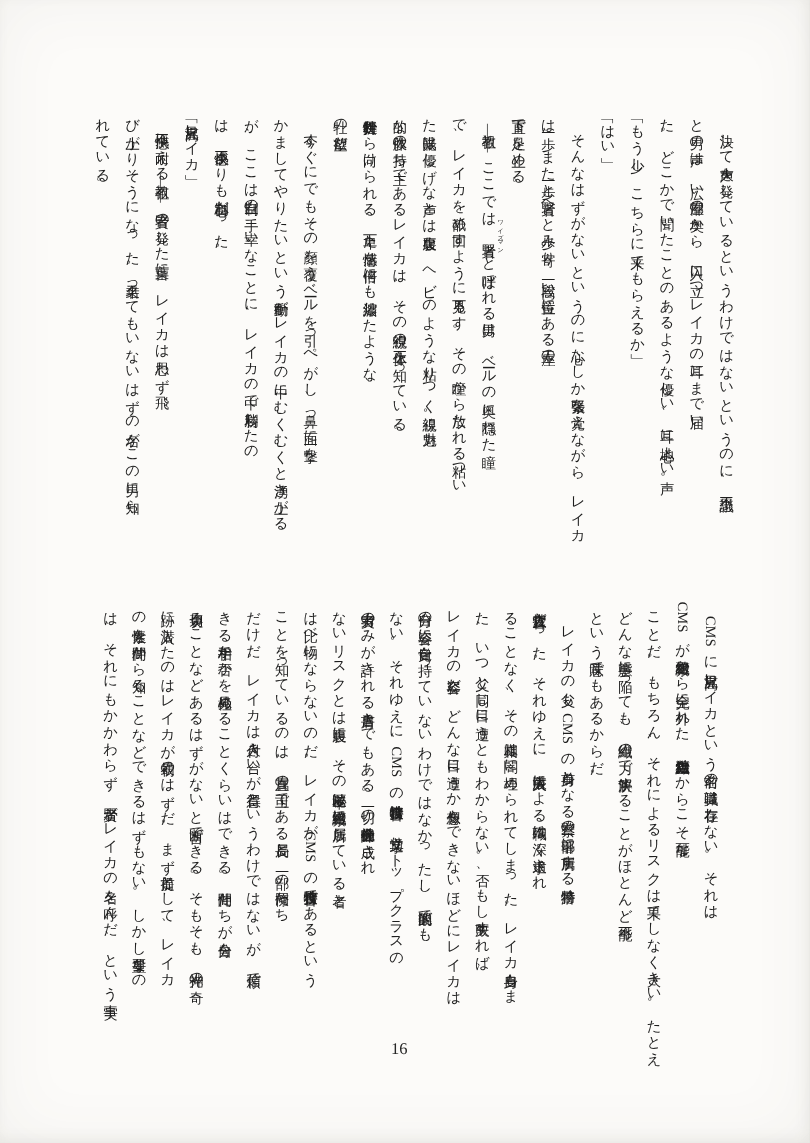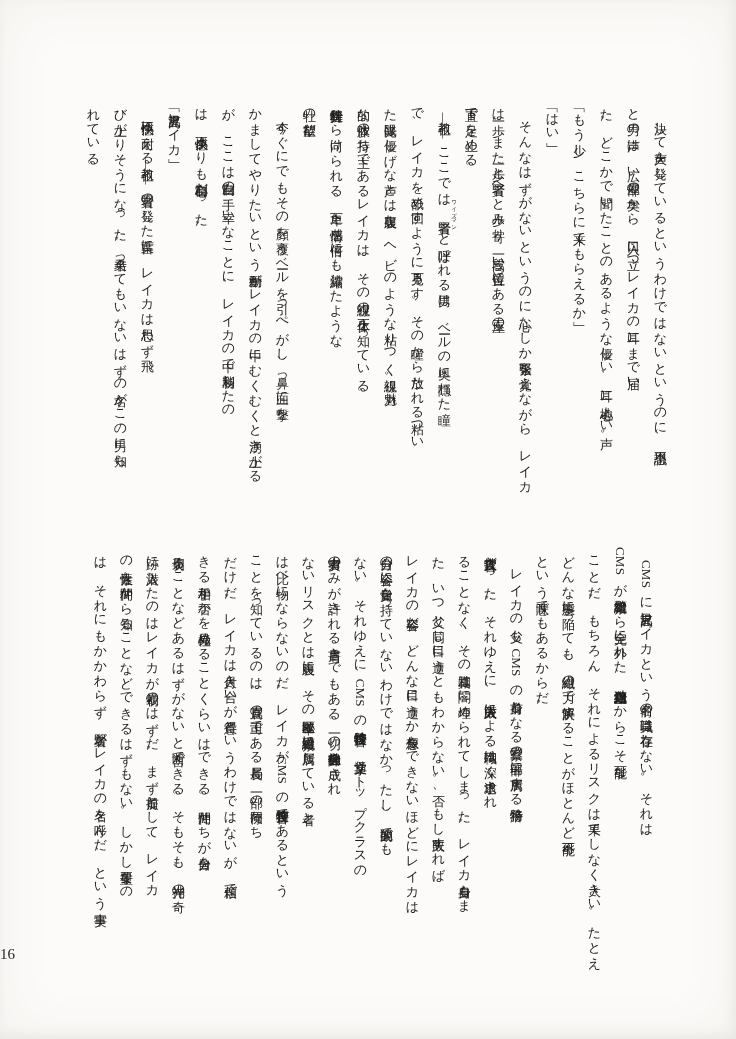--- a/index.html
+++ b/index.html
@@ -32,20 +32,21 @@
   .block-bottom .line { width: 26px; line-height: 26px; }
   ruby { ruby-align: center; }
   rt {
     font-size: 5.5px;
     letter-spacing: 0;
     font-family: "Liberation Serif", "DejaVu Serif", serif;
   }
   .page-number {
     position: absolute;
     top: 946px; left: 0; width: 726px;
+    text-align: center;
     font-size: 15px;
     color: #262626;
     font-family: "Liberation Serif", "DejaVu Serif", serif;
   }
 </style>
 </head>
 <body>
 
 <div class="page">
   <section class="vblock block-top">

